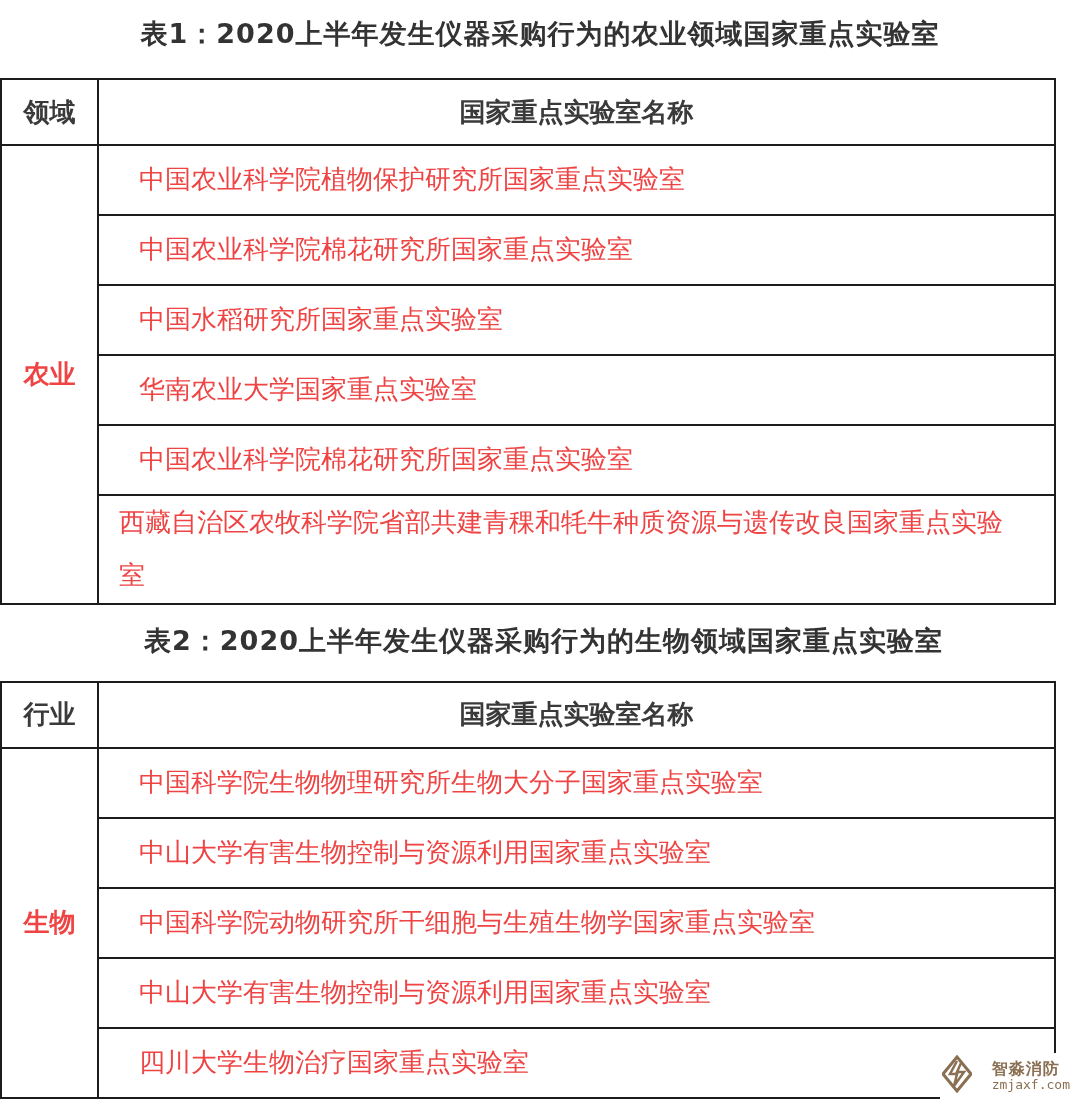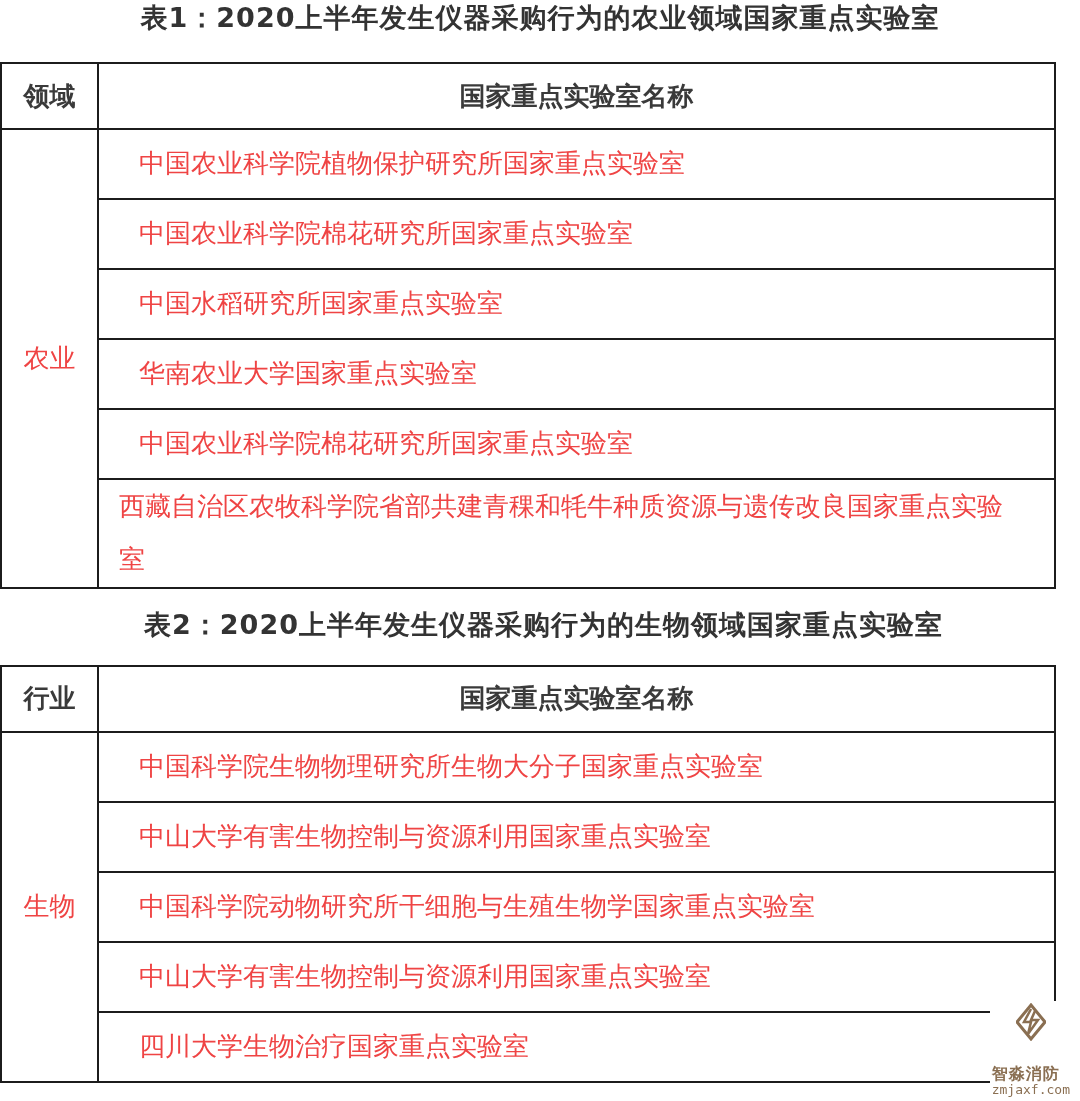--- a/index.html
+++ b/index.html
@@ -15,21 +15,21 @@
     background: #ffffff;
     overflow: hidden;
   }
   .table-title {
     text-align: center;
     font-size: 27px;
     font-weight: bold;
     color: #333333;
     letter-spacing: 1px;
   }
-  .title-1 { margin: 0 0 26px 0; }
+  .title-1 { padding-top: 16px; margin: 0 0 26px 0; }
   .title-2 { margin: 18px 0 22px 7px; text-align: center; }
   table.lab-table {
     width: 1056px;
     margin-left: 0;
     border-collapse: collapse;
     table-layout: fixed;
   }
   table.lab-table th,
   table.lab-table td {
     border: 2px solid #1c1c1c;
@@ -39,39 +39,38 @@
   }
   th.cat-col, td.cat-cell { width: 93px; }
   table.lab-table thead th {
     height: 62px;
     font-weight: bold;
     text-align: center;
     color: #3a3a3a;
   }
   td.cat-cell {
     text-align: center;
-    font-weight: normal;
+    font-weight: bold;
   }
   td.lab-cell {
     text-align: left;
     padding: 0 28px 0 40px;
     height: 68px;
     line-height: 2.05;
   }
   tr.tall td.lab-cell { height: 106px; padding-left: 20px; }
   .watermark {
     position: absolute;
     right: 6px;
     bottom: 2px;
     display: flex;
     align-items: center;
     gap: 20px;
     background: #ffffff;
     padding: 2px 4px 2px 2px;
-    flex-direction: column;
   }
   .wm-text { display: flex; flex-direction: column; line-height: 1.1; }
   .wm-name {
     font-size: 16px;
     font-weight: bold;
     color: #8a6f52;
     letter-spacing: 1px;
   }
   .wm-url {
     font-size: 13px;

